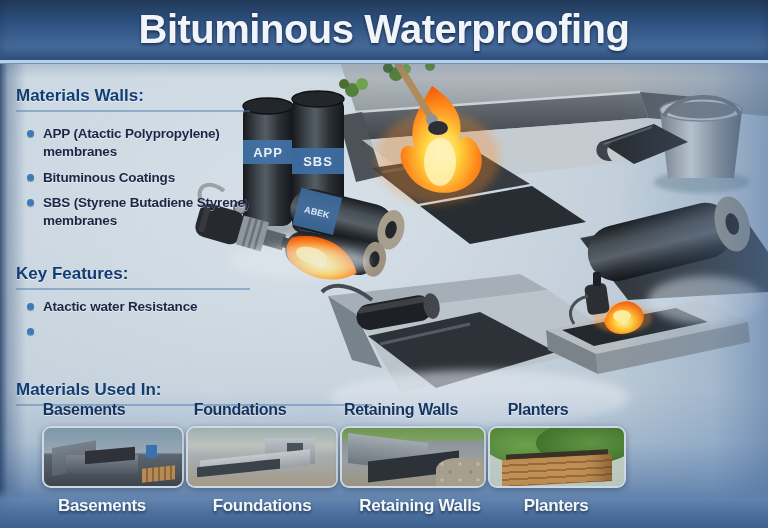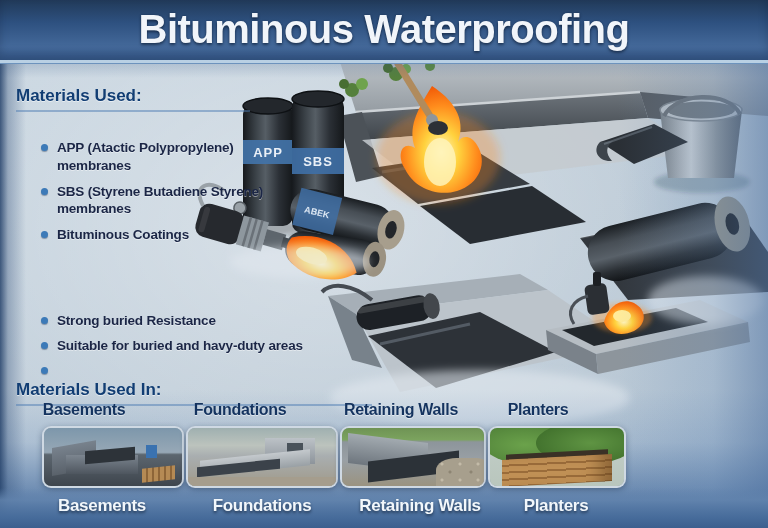--- a/index.html
+++ b/index.html
@@ -58,21 +58,21 @@
     position:absolute;left:0;top:330px;width:768px;height:138px;z-index:5;pointer-events:none;
     background:linear-gradient(180deg, rgba(108,143,185,0) 0%, rgba(108,143,185,.28) 38%, rgba(84,120,166,.78) 74%, rgba(62,96,144,.97) 100%);
   }
   
   .sec-head{
     position:absolute;margin:0;z-index:10;
     font-size:17px;font-weight:bold;color:#113d73;
     padding-bottom:4px;border-bottom:2px solid rgba(80,125,180,.5);
     text-shadow:0 1px 0 rgba(255,255,255,.55);
   }
-  .bullets{position:absolute;left:25px;margin:16px;padding:0;list-style:none;z-index:10;}
+  .bullets{position:absolute;left:25px;margin:2px;padding:0;list-style:none;z-index:10;}
   .bullets li{display:flex;align-items:flex-start;}
   .dot{flex:0 0 7px;width:7px;height:7px;margin:5px 9px 0 0;border-radius:50%;
        background:#3c7ab8;box-shadow:0 1px 1px rgba(20,40,70,.4);}
   .btxt{font-size:13.5px;font-weight:bold;letter-spacing:-.2px;color:#1b2646;line-height:1.32;
         text-shadow:0 1px 0 rgba(255,255,255,.45);}
   #materials-list{top:63px;}
   #materials-list li{margin-bottom:8px;}
   #materials-list .btxt{width:222px;}
   #features-list{top:236px;}
   #features-list li{margin-bottom:7px;}
@@ -322,44 +322,41 @@
         <g>
           <rect x="586" y="284" width="22" height="30" rx="5" fill="#2b2f34" transform="rotate(-8 597 299)"></rect>
           <rect x="593" y="272" width="8" height="14" rx="2" fill="#1c1f23"></rect>
           <path d="M588,296 C572,300 566,312 574,324" stroke="#4a5057" stroke-width="3" fill="none"></path>
         </g>
         <ellipse cx="706" cy="300" rx="58" ry="24" fill="rgba(235,240,244,.5)" filter="url(#b4)"></ellipse>
       </g>
     </svg>
 
 
-    <h2 class="sec-head" style="left:16px;top:26px;width:234px;">Materials Used:</h2>
+    <h2 class="sec-head" style="left:16px;top:26px;width:234px;">Materials Walls:</h2>
     <ul class="bullets" id="materials-list">
       <li>
           <span class="dot"></span>
           <span class="btxt">APP (Atactic Polypropylene) membranes</span>
         </li>
       <li>
           <span class="dot"></span>
-          <span class="btxt">SBS (Styrene Butadiene Styrene) membranes</span>
+          <span class="btxt">Bituminous Coatings</span>
         </li>
       <li>
           <span class="dot"></span>
-          <span class="btxt">Bituminous Coatings</span>
+          <span class="btxt">SBS (Styrene Butadiene Styrene) membranes</span>
         </li>
     </ul>
 
+    <h2 class="sec-head" style="left:16px;top:204px;width:234px;">Key Features:</h2>
     <ul class="bullets" id="features-list">
       <li>
           <span class="dot"></span>
-          <span class="btxt">Strong buried Resistance</span>
-        </li>
-      <li>
-          <span class="dot"></span>
-          <span class="btxt">Suitable for buried and havy-duty areas</span>
+          <span class="btxt">Atactic water Resistance</span>
         </li>
       <li>
           <span class="dot"></span>
         </li>
     </ul>
 
     <h2 class="sec-head" style="left:16px;top:320px;width:356px;z-index:10;">Materials Used In:</h2>
 
     <div class="bottom-fade drops-soft"></div>
 

